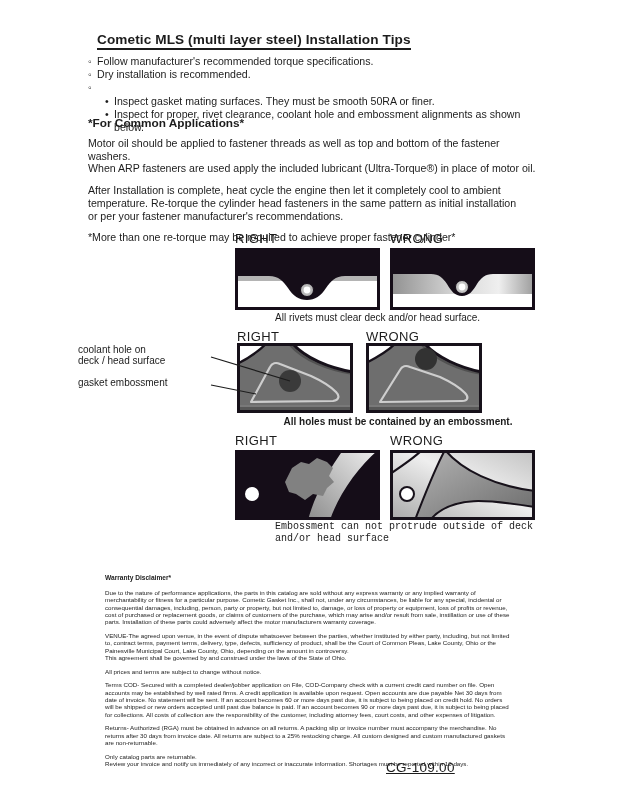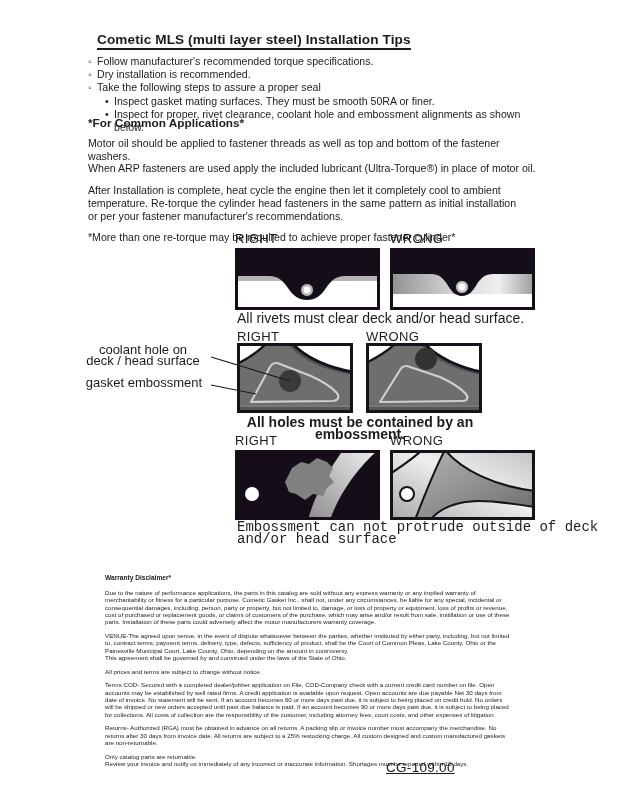--- a/index.html
+++ b/index.html
@@ -22,22 +22,22 @@
 
   
   .diesel { left:88px; top:116px; width:456px; }
   .d-head { font-size:11.8px; font-weight:bold; margin:0 0 7px 0; }
   .d-para { margin:0 0 9px 0; }
   .d-line { font-size:10.6px; line-height:12.7px; }
   .d-note { font-size:10.6px; margin-top:4px; }
 
   
   .hdr { position:absolute; font-size:13px; text-align:left; letter-spacing:0.4px; }
-  .cap { position:absolute; font-size:14px; line-height:12.4px; }
-  .side-label { position:absolute; font-size:13px; line-height:10.8px; text-align:center; }
+  .cap { position:absolute; font-size:10px; line-height:12.4px;margin-left:38px; }
+  .side-label { position:absolute; font-size:10px; line-height:10.8px; text-align:left; }
   .panel { position:absolute; }
   .panel svg { display:block; }
   .leader { position:absolute; left:0; top:0; pointer-events:none; }
 
   
   .disclaimer { left:105px; top:574px; width:407px; }
   .disc-head { font-size:6.6px; font-weight:bold; margin:0 0 8px 0; }
   .disc-p { font-size:6.2px; line-height:7.3px; margin:0 0 6.5px 0; }
   .disc-p:last-child { margin-bottom:0; }
 
@@ -54,21 +54,20 @@
     <div class="b-row">
       <span class="b-marker">◦</span>
       <span>Follow manufacturer's recommended torque specifications.</span>
     </div>
     <div class="b-row">
       <span class="b-marker">◦</span>
       <span>Dry installation is recommended.</span>
     </div>
     <div class="b-row">
       <span class="b-marker">◦</span>
-      <span>Take the following steps to assure a proper seal</span>
     </div>
     <div class="b-row sub">
       <span class="b-marker">•</span>
       <span>Inspect gasket mating surfaces.  They must be smooth 50RA or finer.</span>
     </div>
     <div class="b-row sub">
       <span class="b-marker">•</span>
       <span>Inspect for proper, rivet clearance, coolant hole and embossment alignments as shown below.</span>
     </div>
   </div>

